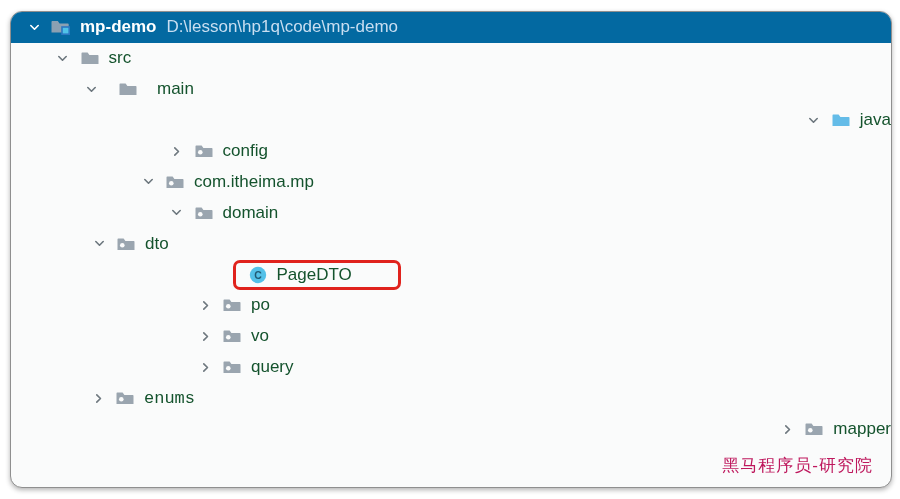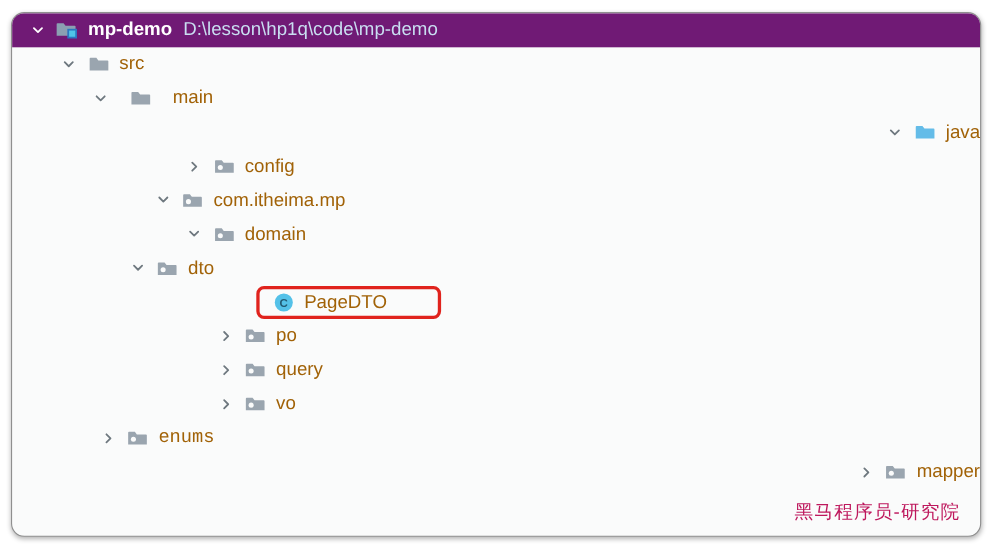--- a/index.html
+++ b/index.html
@@ -13,25 +13,25 @@
     border: 1px solid #8f8f8f;
     border-radius: 12px;
     box-shadow: 0 2px 5px rgba(0,0,0,.30);
     overflow: hidden;
   }
   .tree { position: absolute; left: 0; top: 0; right: 0; }
   .row {
     display: flex; align-items: center;
     height: 30.9px;
     white-space: nowrap;
-    color: #a16207;
+    color: #14532d;
     font-size: 17px;
     cursor: default;
   }
-  .row.selected { background: #701a75; color: #ffffff; }
+  .row.selected { background: #0369a1; color: #ffffff; }
   .row.selected .label { font-weight: 700; }
   .chev {
     width: 20px; height: 20px; flex: 0 0 20px;
     display: flex; align-items: center; justify-content: center;
     color: #6E787F;
   }
   .row.selected .chev { color: #ffffff; }
   .nodeicon {
     width: 22px; height: 20px; flex: 0 0 22px; margin-left: 6px;
     display: flex; align-items: center; justify-content: center;
@@ -145,21 +145,21 @@
           </svg>
         </span>
         <span class="nodeicon">
           <svg width="20" height="16" viewBox="0 0 20 16">
             <path d="M1.5 14 V3.4 Q1.5 2.6 2.3 2.6 H7.6 L9.4 4.9 H17.7 Q18.5 4.9 18.5 5.7 V14 Z" fill="#9AA5AF"></path>
             <circle cx="6.3" cy="9.3" r="2.3" fill="#FAFBFB"></circle>
           </svg>
         </span>
         <span class="label">domain</span>
       </div>
-      <div class="row" style="padding-left: 104px;">
+      <div class="row" style="padding-left: 78px;">
         <span class="chev">
           <svg width="13" height="13" viewBox="0 0 12 12">
             <polyline points="2.6,4.2 6,7.6 9.4,4.2" fill="none" stroke="currentColor" stroke-width="1.5" stroke-linecap="round" stroke-linejoin="round"></polyline>
           </svg>
         </span>
         <span class="nodeicon">
           <svg width="20" height="16" viewBox="0 0 20 16">
             <path d="M1.5 14 V3.4 Q1.5 2.6 2.3 2.6 H7.6 L9.4 4.9 H17.7 Q18.5 4.9 18.5 5.7 V14 Z" fill="#9AA5AF"></path>
             <circle cx="6.3" cy="9.3" r="2.3" fill="#FAFBFB"></circle>
           </svg>
@@ -197,35 +197,35 @@
           <svg width="13" height="13" viewBox="0 0 12 12">
             <polyline points="4.4,2.6 7.8,6 4.4,9.4" fill="none" stroke="currentColor" stroke-width="1.5" stroke-linecap="round" stroke-linejoin="round"></polyline>
           </svg>
         </span>
         <span class="nodeicon">
           <svg width="20" height="16" viewBox="0 0 20 16">
             <path d="M1.5 14 V3.4 Q1.5 2.6 2.3 2.6 H7.6 L9.4 4.9 H17.7 Q18.5 4.9 18.5 5.7 V14 Z" fill="#9AA5AF"></path>
             <circle cx="6.3" cy="9.3" r="2.3" fill="#FAFBFB"></circle>
           </svg>
         </span>
+        <span class="label">vo</span>
+      </div>
+      <div class="row" style="padding-left: 184px;">
+        <span class="chev">
+          <svg width="13" height="13" viewBox="0 0 12 12">
+            <polyline points="4.4,2.6 7.8,6 4.4,9.4" fill="none" stroke="currentColor" stroke-width="1.5" stroke-linecap="round" stroke-linejoin="round"></polyline>
+          </svg>
+        </span>
+        <span class="nodeicon">
+          <svg width="20" height="16" viewBox="0 0 20 16">
+            <path d="M1.5 14 V3.4 Q1.5 2.6 2.3 2.6 H7.6 L9.4 4.9 H17.7 Q18.5 4.9 18.5 5.7 V14 Z" fill="#9AA5AF"></path>
+            <circle cx="6.3" cy="9.3" r="2.3" fill="#FAFBFB"></circle>
+          </svg>
+        </span>
         <span class="label">query</span>
-      </div>
-      <div class="row" style="padding-left: 184px;">
-        <span class="chev">
-          <svg width="13" height="13" viewBox="0 0 12 12">
-            <polyline points="4.4,2.6 7.8,6 4.4,9.4" fill="none" stroke="currentColor" stroke-width="1.5" stroke-linecap="round" stroke-linejoin="round"></polyline>
-          </svg>
-        </span>
-        <span class="nodeicon">
-          <svg width="20" height="16" viewBox="0 0 20 16">
-            <path d="M1.5 14 V3.4 Q1.5 2.6 2.3 2.6 H7.6 L9.4 4.9 H17.7 Q18.5 4.9 18.5 5.7 V14 Z" fill="#9AA5AF"></path>
-            <circle cx="6.3" cy="9.3" r="2.3" fill="#FAFBFB"></circle>
-          </svg>
-        </span>
-        <span class="label">vo</span>
       </div>
       <div class="row" style="padding-left: 77px; font-family: Liberation Mono, monospace;">
         <span class="chev">
           <svg width="13" height="13" viewBox="0 0 12 12">
             <polyline points="4.4,2.6 7.8,6 4.4,9.4" fill="none" stroke="currentColor" stroke-width="1.5" stroke-linecap="round" stroke-linejoin="round"></polyline>
           </svg>
         </span>
         <span class="nodeicon">
           <svg width="20" height="16" viewBox="0 0 20 16">
             <path d="M1.5 14 V3.4 Q1.5 2.6 2.3 2.6 H7.6 L9.4 4.9 H17.7 Q18.5 4.9 18.5 5.7 V14 Z" fill="#9AA5AF"></path>

